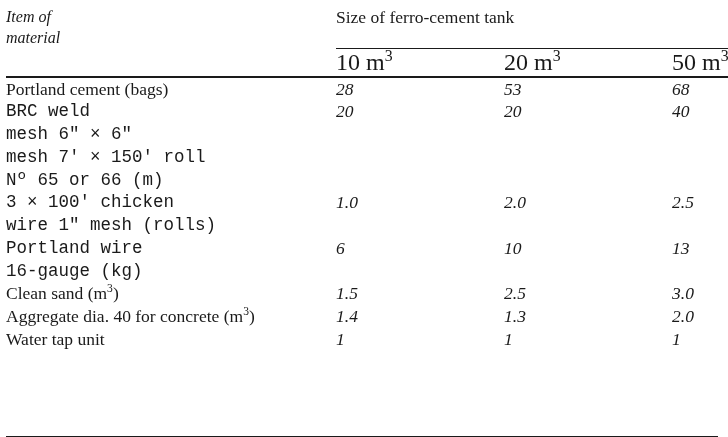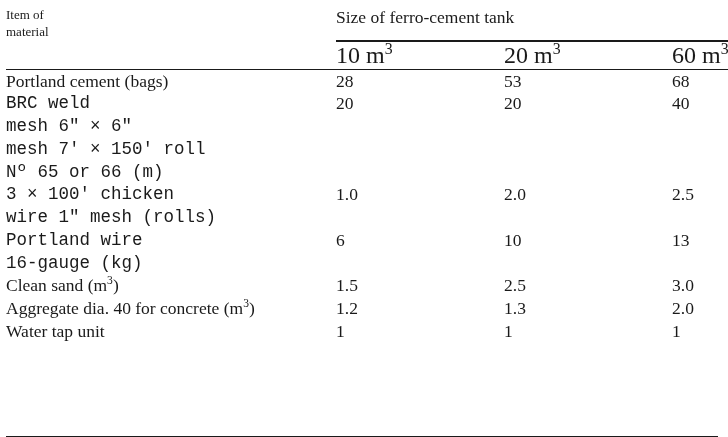--- a/index.html
+++ b/index.html
@@ -34,23 +34,24 @@
     vertical-align: top;
     font-weight: normal;
     text-align: left;
   }
   col.c-item { width: 330px; }
   col.c-v1 { width: 168px; }
   col.c-v2 { width: 168px; }
   col.c-v3 { width: 110px; }
 
   .hdr-item {
-    font-size: 13px;
+    font-size: 16px;
     line-height: 1.32;
     padding-top: 2px;
+    font-style: italic;
   }
   .hdr-group {
     font-size: 17.5px;
     line-height: 1.32;
     padding-top: 2px;
   }
   .rule-row td { padding: 0; }
   .rule-span {
     display: block;
     height: 1.2px;
@@ -66,20 +67,21 @@
 
   .data-label {
     font-size: 17.5px;
     line-height: 1.30;
     padding-top: 10px;
   }
   .data-val {
     font-size: 17.5px;
     line-height: 1.30;
     padding-top: 10px;
+    font-style: italic;
   }
   .multi .sub {
     display: block;
     font-family: Liberation Mono, monospace;
   }
   .valbot { vertical-align: bottom; }
   .tight { padding-top: 4px; }
   .bottom-rule {
     position: absolute;
     left: 6px;
@@ -117,21 +119,21 @@
         <td></td>
         <td colspan="3">
             <span class="rule-span"></span>
           </td>
       </tr>
 
       <tr>
         <td class="unit-cell"></td>
         <td class="unit-cell"><span>10 m</span><sup>3</sup></td>
         <td class="unit-cell"><span>20 m</span><sup>3</sup></td>
-        <td class="unit-cell"><span>60 m</span><sup>3</sup></td>
+        <td class="unit-cell"><span>50 m</span><sup>3</sup></td>
       </tr>
 
       <tr class="rule-row">
         <td colspan="4">
             <span class="rule-span"></span>
           </td>
       </tr>
 
       <tr>
         <td class="data-label">
@@ -180,21 +182,21 @@
         </td>
         <td class="data-val tight">1.5</td>
         <td class="data-val tight">2.5</td>
         <td class="data-val tight">3.0</td>
       </tr>
 
       <tr>
         <td class="data-label tight">
           <span>Aggregate dia. 40 for concrete (m</span><sup>3</sup><span>)</span>
         </td>
-        <td class="data-val tight">1.2</td>
+        <td class="data-val tight">1.4</td>
         <td class="data-val tight">1.3</td>
         <td class="data-val tight">2.0</td>
       </tr>
 
       <tr>
         <td class="data-label tight">
           <span>Water tap unit</span>
         </td>
         <td class="data-val tight">1</td>
         <td class="data-val tight">1</td>

